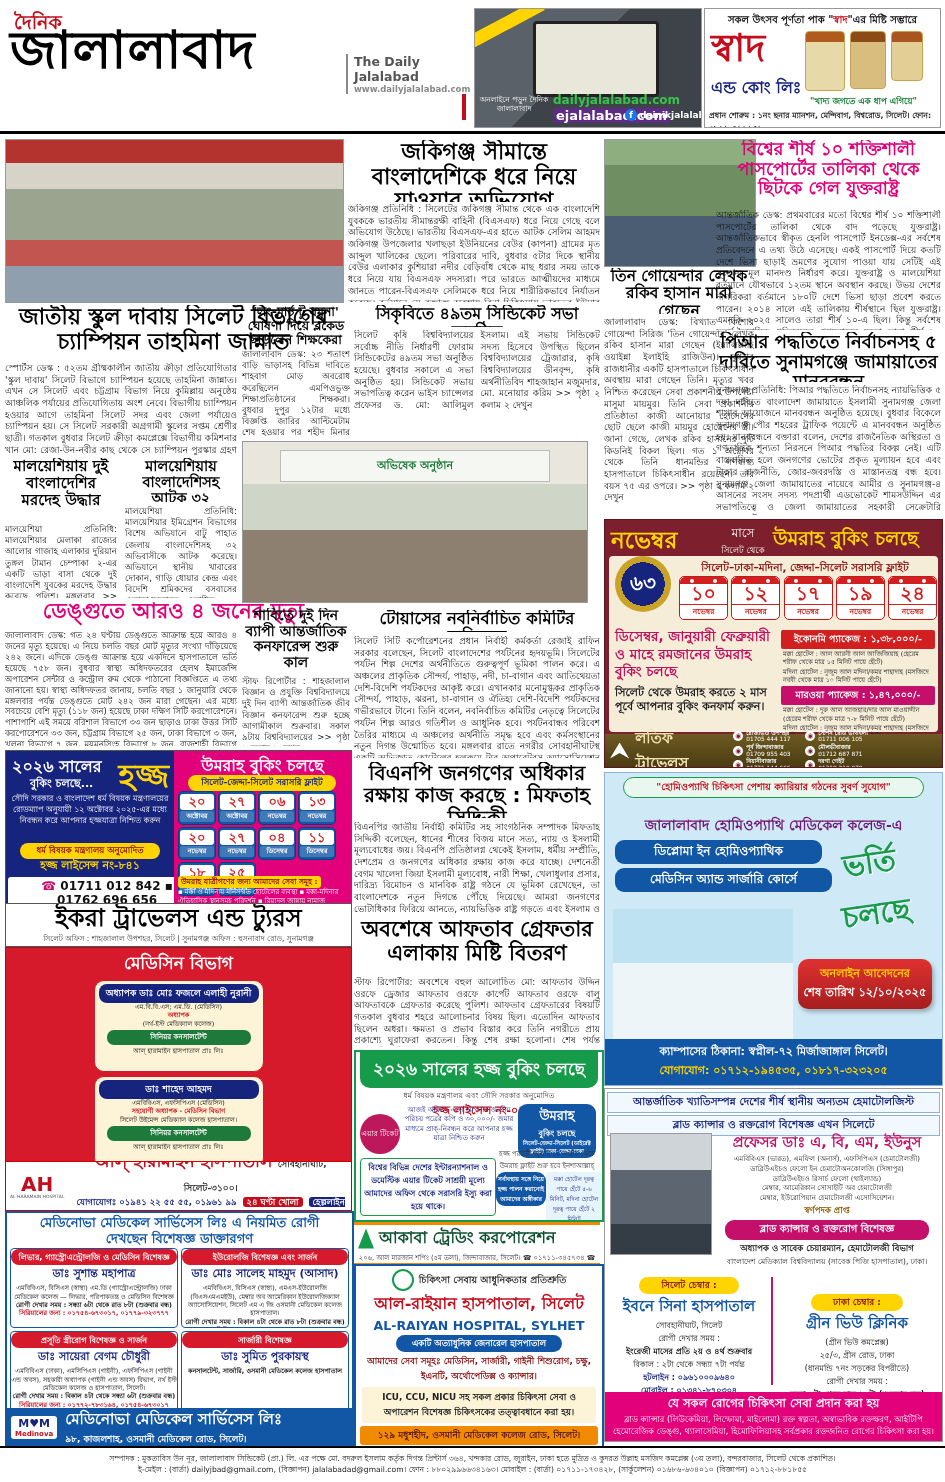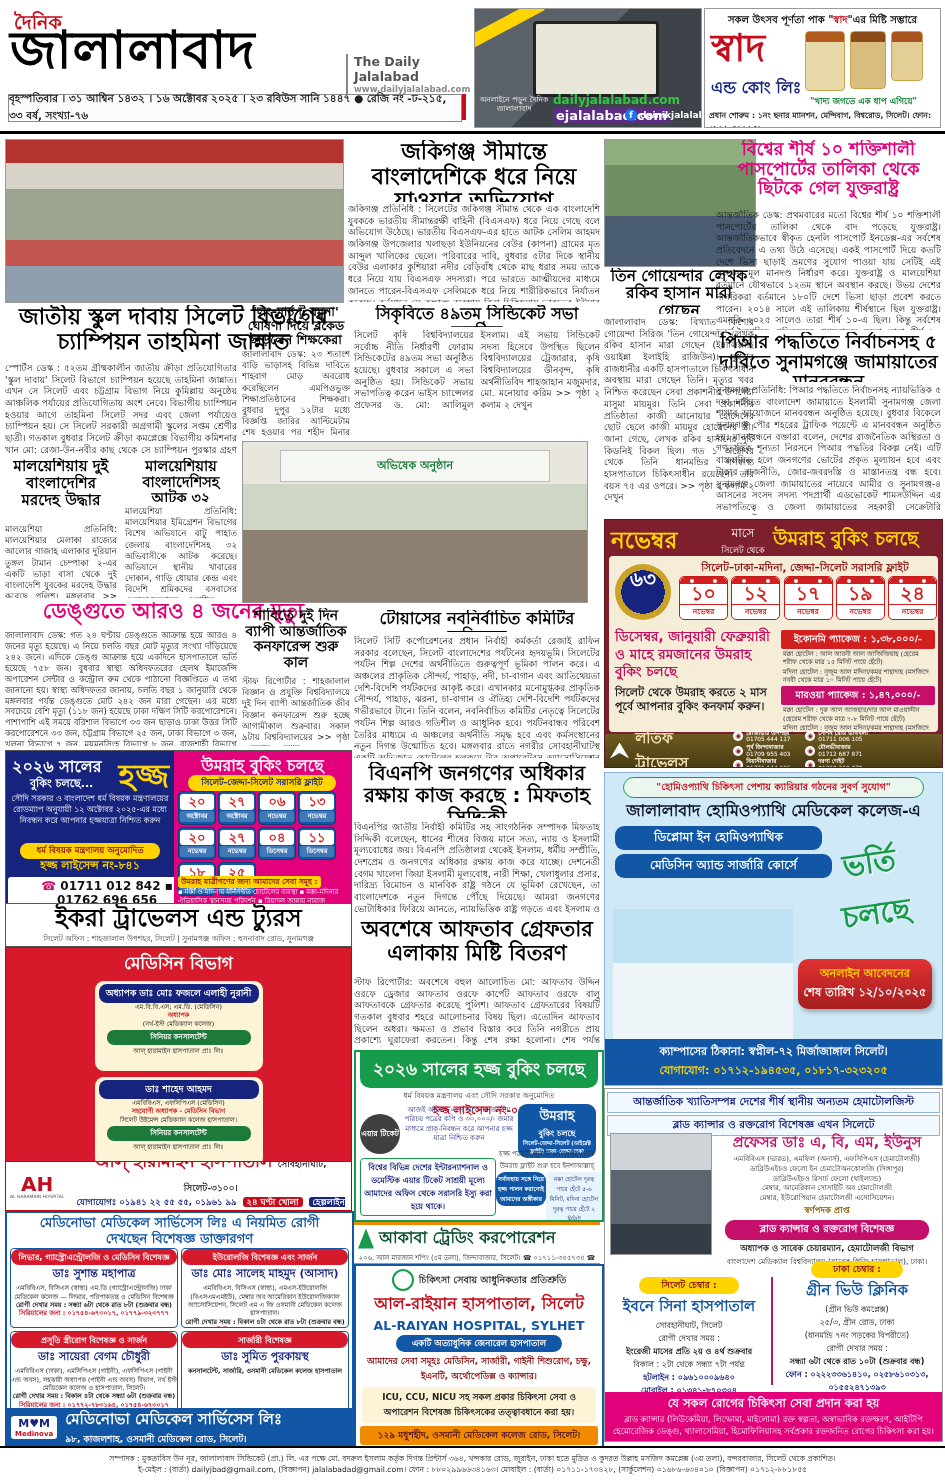--- a/index.html
+++ b/index.html
@@ -63,23 +63,20 @@
 <div class="page">
 
   <div class="abs" style="left:8px;top:6px;width:458px;height:86px">
     <div class="abs b" style="left:6px;top:2px;font-size:19px;color:#c40e1e">দৈনিক</div>
     <div class="abs b" style="left:2px;top:18px;font-size:52px;letter-spacing:1px;color:#000;line-height:1">জালালাবাদ</div>
     <div class="abs" style="left:338px;top:48px;width:120px;border-left:2px solid #888;padding-left:6px">
       <div class="b" style="font-size:12.5px;color:#555">The Daily Jalalabad</div>
       <div class="b" style="font-size:8.5px;color:#888">www.dailyjalalabad.com</div>
     </div>
   </div>
-  <div class="abs datebar" style="left:8px;top:94px;width:452px;height:26px">
-    <span style="font-size:10.5px;font-weight:bold;color:#222">বৃহস্পতিবার । ৩১ আশ্বিন ১৪৩২ । ১৬ অক্টোবর ২০২৫ । ২৩ রবিউস সানি ১৪৪৭ ● রেজি নং -ঢ-২১৫, ৩৩ বর্ষ, সংখ্যা-৭৬</span>
-  </div>
   <div class="abs" style="left:462px;top:94px;width:4px;height:26px;background:#c40e1e"></div>
 
   <div class="abs adbox ph-tablet clip" style="left:474px;top:8px;width:226px;height:118px">
     <div class="abs" style="left:-18px;top:10px;width:90px;transform:rotate(-28deg);background:#ffd400;height:13px"></div>
     <div class="abs" style="left:58px;top:12px;width:120px;height:70px;background:#e9e6da;border:3px solid #222;border-radius:4px"></div>
     <div class="abs" style="left:4px;top:86px;width:70px;color:#fff;font-size:7.5px;line-height:1.25;text-align:center">অনলাইনে পড়ুন দৈনিক জালালাবাদ</div>
     <div class="abs b" style="left:78px;top:84px;font-size:12px;color:#37c24a">dailyjalalabad.com</div>
     <div class="abs b" style="left:78px;top:99px;font-size:13px;color:#fff;background:#5c2d82;padding:0 3px">ejalalabad.com</div>
     <div class="abs" style="left:150px;top:100px;display:flex;gap:3px;align-items:center">
       <span style="width:12px;height:12px;background:#1877f2;color:#fff;border-radius:50%;font-size:9px;font-weight:bold;display:inline-flex;align-items:center;justify-content:center">f</span>
@@ -158,21 +155,21 @@
   <div class="abs body-txt clip" style="left:354px;top:977px;width:246px;height:70px">স্টাফ রিপোর্টার: অবশেষে বহুল আলোচিত মো: আফতাব উদ্দিন ওরফে ড্রেজার আফতাব ওরফে কার্পেট আফতাব ওরফে বালু আফতাবকে গ্রেফতার করেছে পুলিশ। আফতাব গ্রেফতারের বিষয়টি গতকাল বুধবার শহরে আলোচনার বিষয় ছিল। এতোদিন আফতাব ছিলেন অধরা। ক্ষমতা ও প্রভাব বিস্তার করে তিনি নগরীতে প্রায় প্রকাশ্যে ঘুরাফেরা করতেন। কিন্তু শেষ রক্ষা হলোনা। শেষ পর্যন্ত এসএমপি পুলিশ তাকে তার নিজ বাসা থেকেই গ্রেফতার করেছে। মো: আফতাব উদ্দিন জৈন্তাপুর মডেল থানার &gt;&gt; পৃষ্ঠা ২ কলাম ২ দেখুন</div>
 
   <div class="abs latif clip" style="left:604px;top:519px;width:337px;height:247px">
     <div class="abs b" style="left:6px;top:2px;font-size:23px;color:#ffd400">নভেম্বর</div>
     <div class="abs c" style="left:112px;top:4px;width:52px;color:#fff;font-weight:normal">
       <div style="font-size:12px">মাসে</div>
       <div style="font-size:8.5px">সিলেট থেকে</div>
     </div>
     <div class="abs b" style="left:168px;top:4px;font-size:19px;color:#ffd400">উমরাহ বুকিং চলছে</div>
     <div class="abs" style="left:4px;top:36px;width:329px;height:176px;background:#f6edd9;border-radius:4px">
-      <div class="abs" style="left:6px;top:8px;width:56px;height:56px;border-radius:50%;background:radial-gradient(circle,#17247e 0 55%,#c9a227 55% 100%);display:flex;align-items:flex-start;justify-content:center">
+      <div class="abs" style="left:6px;top:0;width:56px;height:56px;border-radius:50%;background:radial-gradient(circle,#17247e 0 55%,#c9a227 55% 100%);display:flex;align-items:center;justify-content:center">
         <span class="b" style="color:#fff;font-size:20px">৬৩</span>
       </div>
       <div class="abs b c" style="left:66px;top:4px;width:260px;font-size:10.5px;color:#8a1010">সিলেট–ঢাকা–মদিনা, জেদ্দা–সিলেট সরাসরি ফ্লাইট</div>
       <div class="abs" style="left:70px;top:20px;width:258px;display:flex;justify-content:space-between">
         <div class="cal">
             <div class="tab">
               <i></i>
               <i></i>
             </div>
             <div class="num">১০</div>
@@ -400,21 +397,21 @@
         <div class="b" style="font-size:15px">মেডিনোভা মেডিকেল সার্ভিসেস লিঃ</div>
         <div class="b" style="font-size:9px">৯৮, কাজলশাহ, ওসমানী মেডিকেল রোড, সিলেট।</div>
       </div>
     </div>
   </div>
 
   <div class="abs clip" style="left:354px;top:1050px;width:246px;height:168px;border:2px solid #169b4a;background:#fff">
     <div class="grn c b" style="color:#fff;font-size:17px;padding:4px 0;border-radius:0 0 10px 10px;margin:0 4px">২০২৬ সালের হজ্জ বুকিং চলছে</div>
     <div class="c" style="font-size:7.5px;color:#333;margin-top:2px">ধর্ম বিষয়ক মন্ত্রণালয় এবং সৌদি সরকার অনুমোদিত</div>
     <div class="c b" style="font-size:11px;color:#c40e1e">হজ্জ লাইসেন্স নং-০৯</div>
-    <div class="abs" style="left:4px;top:62px;width:40px;height:40px;border-radius:50%;background:#404040;color:#fff;font-size:7.5px;font-weight:bold;display:flex;align-items:center;justify-content:center;text-align:center">এয়ার টিকেট</div>
+    <div class="abs" style="left:4px;top:62px;width:40px;height:40px;border-radius:50%;background:#be185d;color:#fff;font-size:7.5px;font-weight:normal;display:flex;align-items:center;justify-content:center;text-align:center">এয়ার টিকেট</div>
     <div class="abs c" style="left:48px;top:54px;width:110px;font-size:7px;line-height:1.35;color:#17247e">আজই অফিসে এসে আপনার জাতীয় পরিচয় পত্রের কপি ও ৩০,০০০/- জমার মাধ্যমে প্রাক্-নিবন্ধন করে আপনার হজ্জ যাত্রা নিশ্চিত করুন</div>
     <div class="abs" style="left:4px;top:106px;width:130px;border:1px solid #169b4a;border-radius:4px;padding:2px">
       <div class="b c" style="font-size:8px;color:#17247e">বিশ্বের বিভিন্ন দেশের ইন্টারন্যাশনাল ও ডমেস্টিক এয়ার টিকেট সাশ্রয়ী মূল্যে আমাদের অফিস থেকে সরাসরি ইস্যু করা হয়ে থাকে।</div>
     </div>
     <div class="abs bluepill" style="left:162px;top:52px;width:78px;padding:2px 0">
       <div style="font-size:13px">উমরাহ</div>
       <div style="font-size:8px">বুকিং চলছে</div>
       <div style="font-size:5.5px">সিলেট-জেদ্দা-সিলেট (ডাইরেক্ট ফ্লাইট) ঢাকা-জেদ্দা-ঢাকা</div>
     </div>
     <div class="abs c" style="left:140px;top:96px;width:102px;font-size:6.8px;color:#333">হজ্জ পরবর্তী জুলাই ১ম সপ্তাহ থেকে উমরাহ ফ্লাইট শুরু হবে ইনশাআল্লাহ্</div>
@@ -439,21 +436,21 @@
     <div class="c b" style="font-size:12.5px;color:#1257a6">AL-RAIYAN HOSPITAL, SYLHET</div>
     <div class="bluepill" style="margin:2px 40px;font-size:8.5px;padding:1.5px 0">একটি অত্যাধুনিক জেনারেল হাসপাতাল</div>
     <div class="c b" style="margin:0 6px;font-size:8.8px;color:#8a1010">আমাদের সেবা সমূহঃ মেডিসিন, সার্জারী, গাইনী শিশুরোগ, চক্ষু, ইএনটি, অর্থোপেডিক্স ও ক্যান্সার।</div>
     <div class="c b" style="margin:3px 6px;background:#fdf3d7;font-size:8.8px;padding:3px;border-radius:3px;color:#222">ICU, CCU, NICU সহ সকল প্রকার চিকিৎসা সেবা ও অপারেশন বিশেষজ্ঞ চিকিৎসকের তত্ত্বাবধানে করা হয়।</div>
     <div class="c b" style="margin:3px 4px 0;background:#f08a00;color:#5c1620;font-size:9px;padding:2px;border-radius:3px">১২৯ মধুশহীদ, ওসমানী মেডিকেল কলেজ রোড, সিলেট।</div>
     <div class="c b" style="font-size:7.8px;color:#c40e1e">ফোন: ০২৯৯৬৬৩৩৭৯২, রিসিপশন: ০১৭৩২-২৩৯৭৫৩, ০১৯৬০-৭৭৬০২৫</div>
   </div>
 
   <div class="abs clip" style="left:604px;top:772px;width:337px;height:312px;background:#cfe9f7;border:1px solid #8fb2d8">
     <div class="c b" style="margin:4px 18px 0;background:#e9f7ee;border:1px solid #169b4a;border-radius:12px;color:#c40e1e;font-size:9.5px;padding:2px 0">"হোমিওপ্যাথি চিকিৎসা পেশায় ক্যারিয়ার গঠনের সুবর্ণ সুযোগ"</div>
-    <div class="c b" style="font-size:16px;color:#0f172a;margin-top:3px;line-height:1.2">জালালাবাদ হোমিওপ্যাথি মেডিকেল কলেজ-এ</div>
+    <div class="c b" style="font-size:14px;color:#701a75;margin-top:19px;line-height:1.2">জালালাবাদ হোমিওপ্যাথি মেডিকেল কলেজ-এ</div>
     <div class="bluepill" style="margin:6px 120px 0 10px;font-size:12px;padding:2px 0">ডিপ্লোমা ইন হোমিওপ্যাথিক</div>
     <div class="bluepill" style="margin:4px 110px 0 10px;font-size:12px;padding:2px 0">মেডিসিন অ্যান্ড সার্জারি কোর্সে</div>
     <div class="abs" style="right:14px;top:66px;width:110px;text-align:center;transform:rotate(-8deg)">
       <div class="b" style="font-size:30px;color:#169b4a;text-shadow:1px 1px 0 #fff">ভর্তি</div>
       <div class="b" style="font-size:30px;color:#169b4a;text-shadow:1px 1px 0 #fff">চলছে</div>
     </div>
     <div class="abs photo ph-pair" style="left:8px;top:136px;width:180px;height:134px;border:none"></div>
     <div class="abs" style="right:10px;top:186px;width:130px;background:linear-gradient(180deg,#e03131,#a61e1e);border-radius:10px;text-align:center;padding:6px 2px;box-shadow:2px 3px 4px #0004">
       <div class="b" style="color:#ffd400;font-size:11px">অনলাইন আবেদনের</div>
       <div class="b" style="color:#fff;font-size:11.5px">শেষ তারিখ ১২/১০/২০২৫</div>
@@ -484,21 +481,21 @@
       <div class="ylwpill" style="font-size:9px;margin:0 30px;padding:1px 0">সিলেট চেম্বার :</div>
       <div class="b" style="font-size:15px;color:#1257a6">ইবনে সিনা হাসপাতাল</div>
       <div style="font-size:8px">সোবহানীঘাট, সিলেট</div>
       <div style="font-size:8px">রোগী দেখার সময় :</div>
       <div class="b" style="font-size:8px">ইংরেজী মাসের প্রতি ২য় ও ৪র্থ শুক্রবার</div>
       <div style="font-size:8px">বিকাল : ২টা থেকে সন্ধ্যা ৭টা পর্যন্ত</div>
       <div class="b" style="font-size:8px;color:#17247e">হটলাইন : ০৯৬১০০০৯৬৪০</div>
       <div class="b" style="font-size:8px;color:#17247e">মোবাইল : ০১৩৪১-৮৭০৩০৪</div>
     </div>
     <div class="abs" style="left:166px;top:188px;width:2px;height:108px;background:#c4106b"></div>
-    <div class="abs" style="left:172px;top:172px;width:160px;text-align:center">
+    <div class="abs" style="left:172px;top:205px;width:160px;text-align:center">
       <div class="ylwpill" style="font-size:9px;margin:0 34px;padding:1px 0">ঢাকা চেম্বার :</div>
       <div class="b" style="font-size:15px;color:#1257a6">গ্রীন ভিউ ক্লিনিক</div>
       <div style="font-size:8px">(গ্রীন ভিউ কমপ্লেক্স)</div>
       <div style="font-size:8px">২৫/৩, গ্রীন রোড, ঢাকা</div>
       <div style="font-size:8px">(ধানমন্ডি ৭নং সড়কের বিপরীতে)</div>
       <div style="font-size:8px">রোগী দেখার সময় :</div>
       <div class="b" style="font-size:8px">সন্ধ্যা ৬টা থেকে রাত ১০টা (শুক্রবার বন্ধ)</div>
       <div class="b" style="font-size:8px;color:#17247e">ফোন : ০২২২৩৩৬১৪১০, ০২৫৮৬১০৩১৩, ০১৫৫২৪৭১৩৯৩</div>
     </div>
     <div style="position:absolute;left:0;bottom:0;width:337px;background:#e2017b;color:#fff;text-align:center;padding:3px 0 4px">

